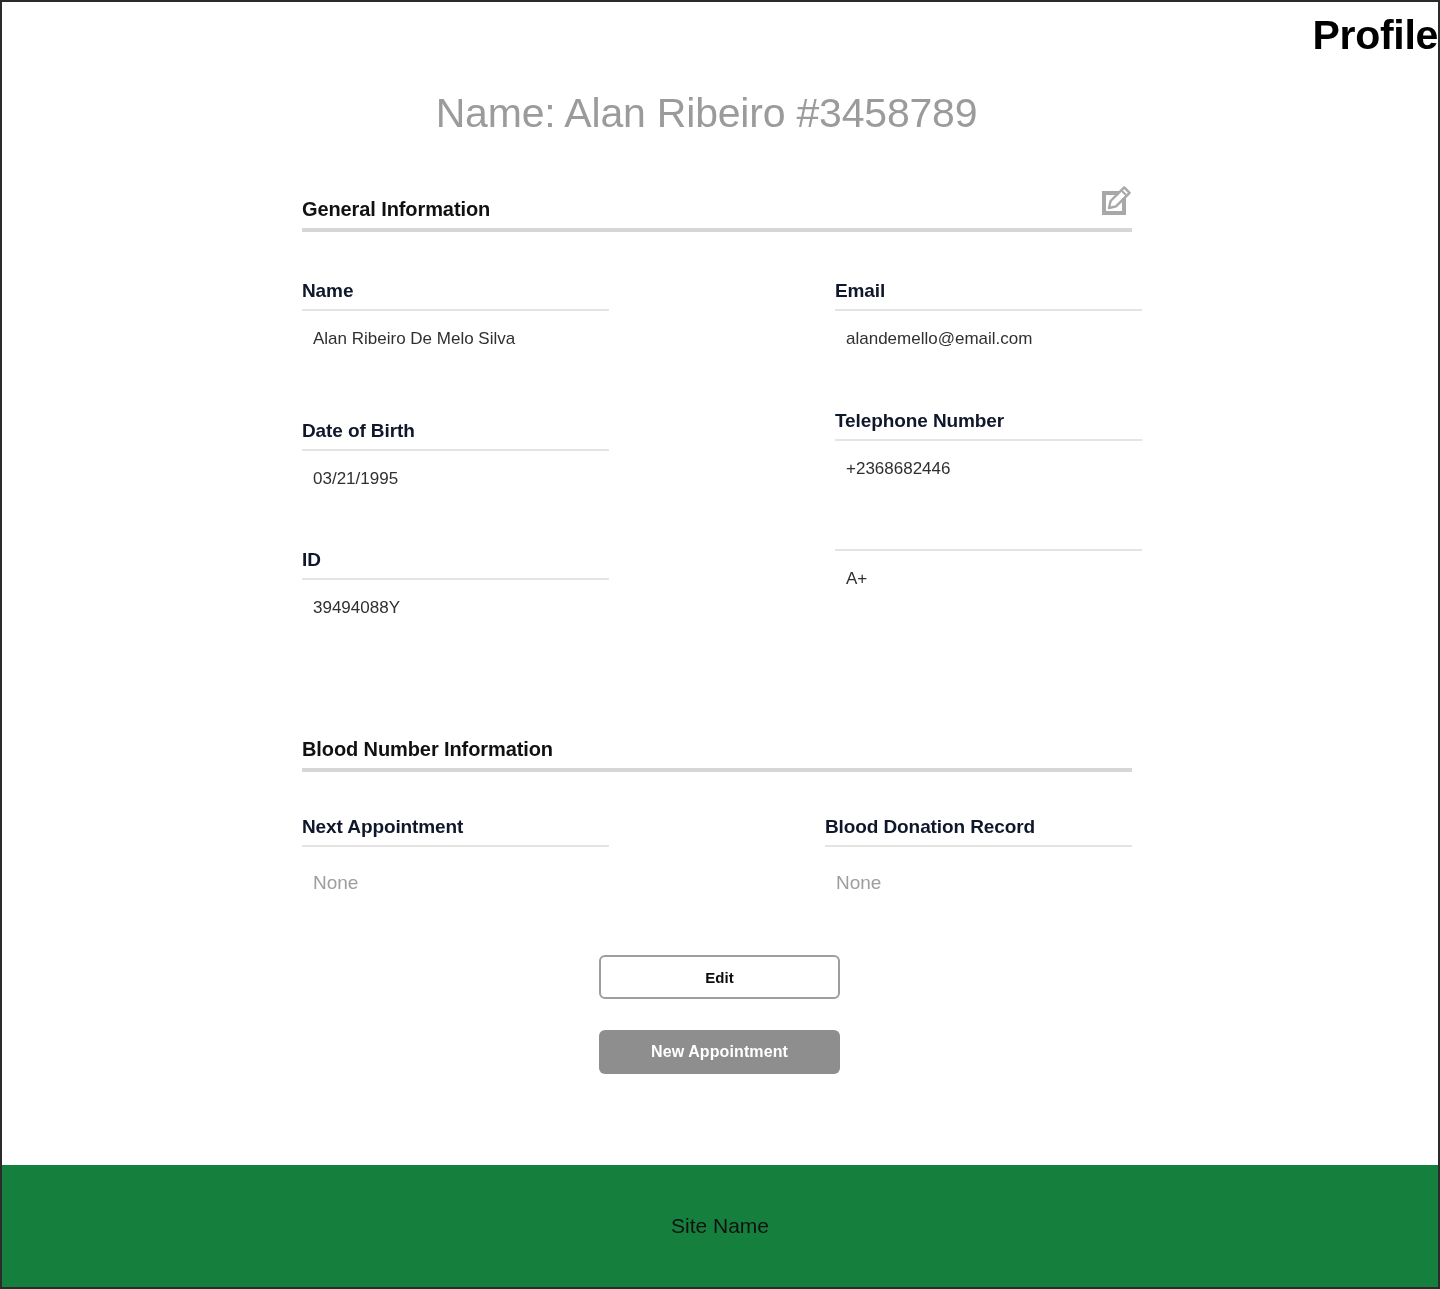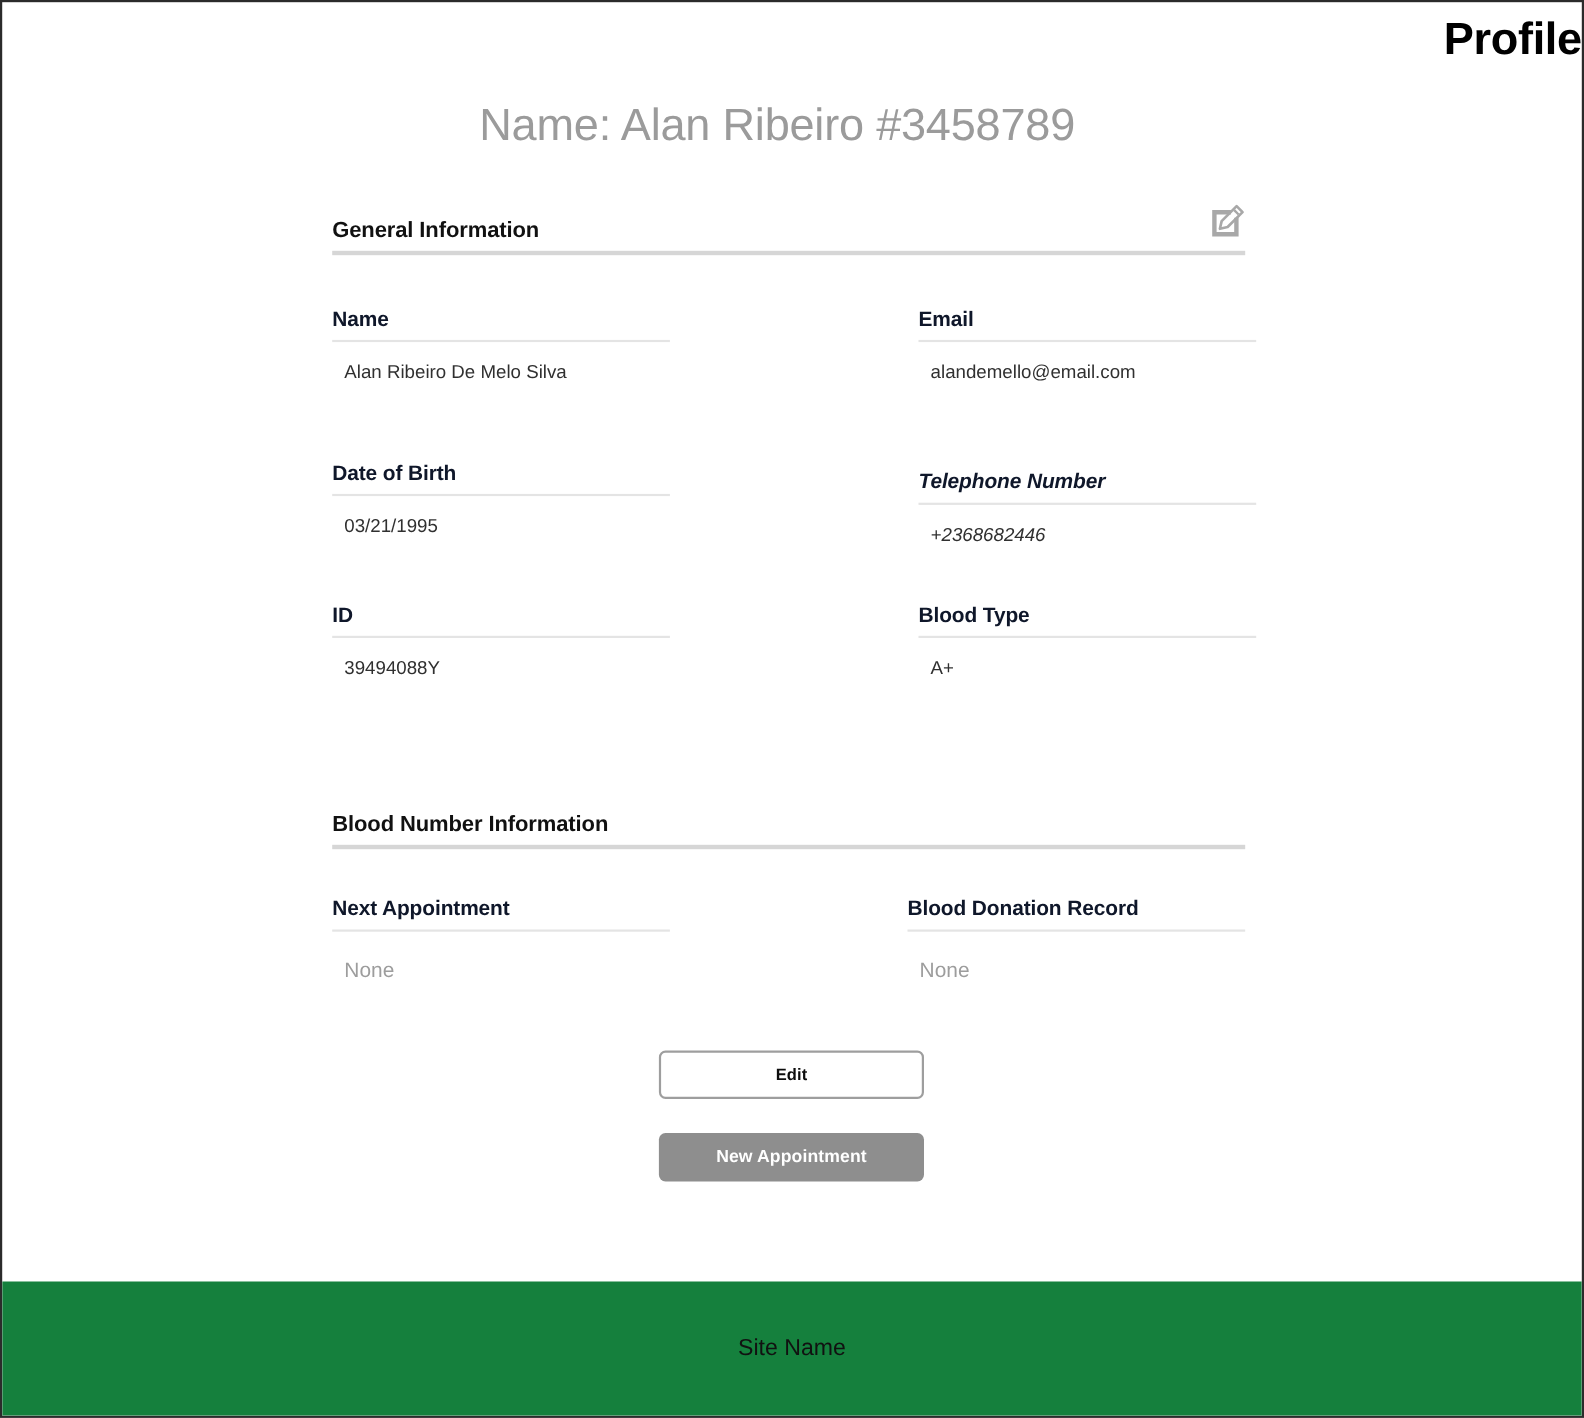--- a/index.html
+++ b/index.html
@@ -208,33 +208,32 @@
       <div class="field-label">Email</div>
       <div class="field-underline"></div>
       <div class="field-value">alandemello@email.com</div>
     </div>
 
     <div class="field col-left" style="top:140px;">
       <div class="field-label">Date of Birth</div>
       <div class="field-underline"></div>
       <div class="field-value">03/21/1995</div>
     </div>
-    <div class="field col-right" style="top:148px;font-style:italic;">
+    <div class="field col-right" style="top:130px;">
       <div class="field-label">Telephone Number</div>
       <div class="field-underline"></div>
       <div class="field-value">+2368682446</div>
     </div>
 
     <div class="field col-left" style="top:269px;">
       <div class="field-label">ID</div>
       <div class="field-underline"></div>
       <div class="field-value">39494088Y</div>
     </div>
     <div class="field col-right" style="top:269px;">
-      <div class="field-label">Blood Type</div>
       <div class="field-underline"></div>
       <div class="field-value">A+</div>
     </div>
 
   </div>
 
   <div class="section" style="top:736px;">
     <div class="section-head">
       <div class="section-title">Blood Number Information</div>
       <div class="section-rule" style="top:30px;"></div>

